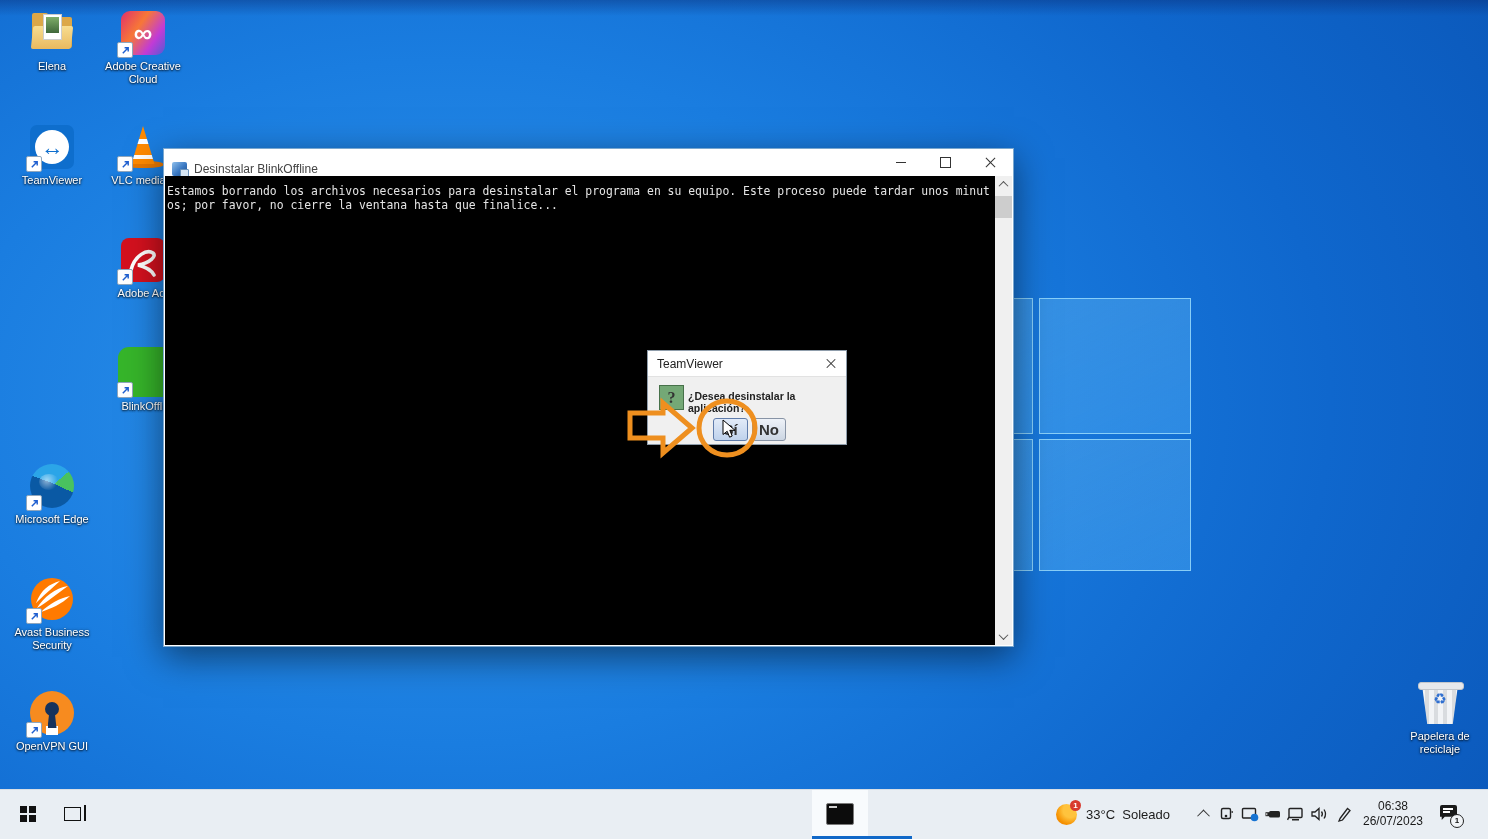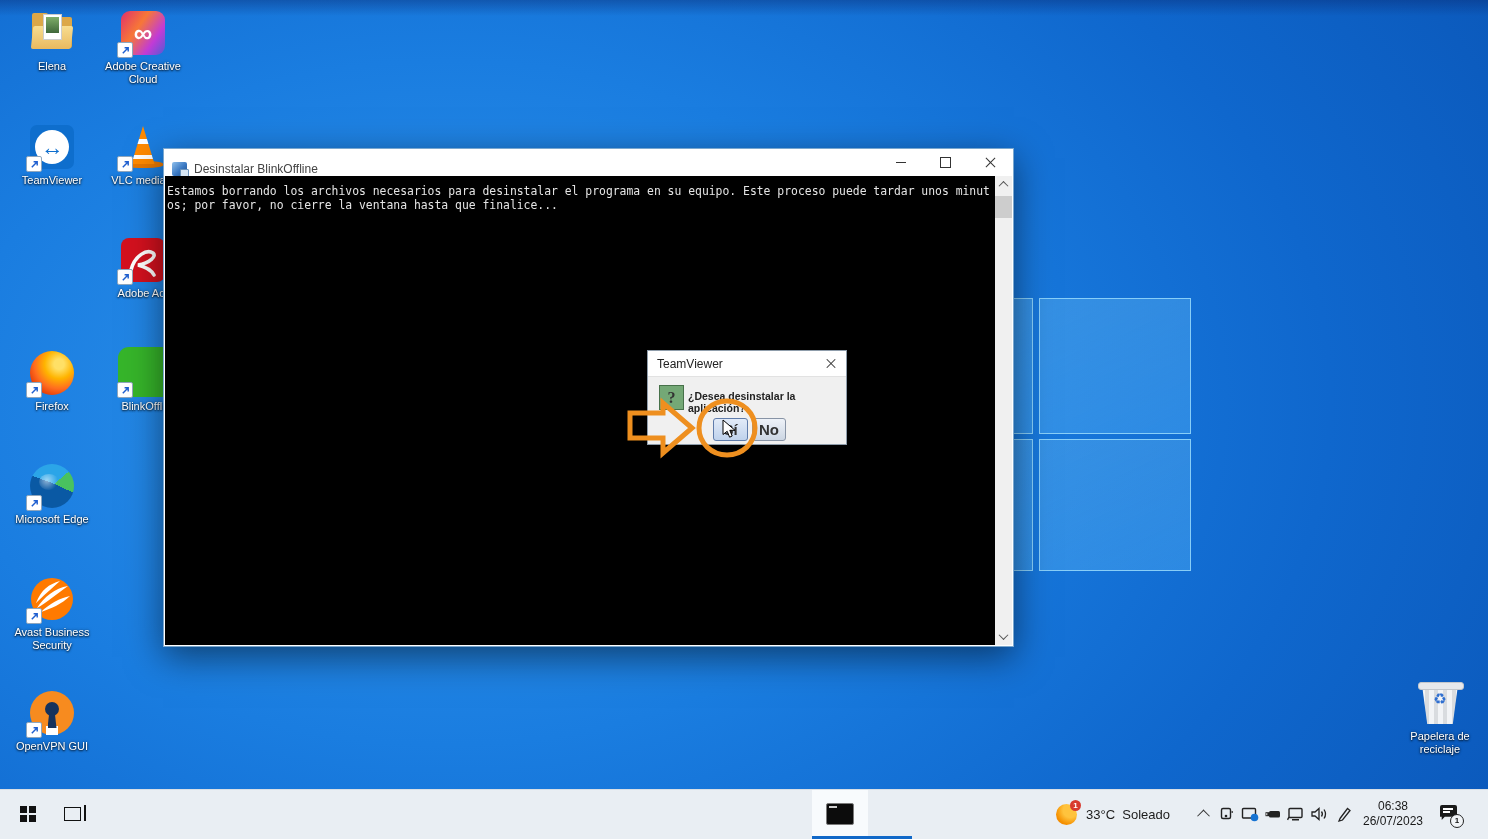--- a/index.html
+++ b/index.html
@@ -223,31 +223,20 @@
       </svg>
       <div class="sc">
         <svg width="9" height="9" viewBox="0 0 10 10">
             <path d="M2 8 L8 2 M4 2 H8 V6" stroke="#1f5fd0" stroke-width="1.6" fill="none"></path>
           </svg>
       </div>
     </div>
     <div class="lbl">Adobe Acr</div>
   </div>
 
-  <div class="dicon" style="left:7px;top:350px">
-    <div class="art">
-      <div class="ffx"></div>
-      <div class="sc">
-        <svg width="9" height="9" viewBox="0 0 10 10">
-            <path d="M2 8 L8 2 M4 2 H8 V6" stroke="#1f5fd0" stroke-width="1.6" fill="none"></path>
-          </svg>
-      </div>
-    </div>
-    <div class="lbl">Firefox</div>
-  </div>
 
   <div class="dicon" style="left:98px;top:350px">
     <div class="art">
       <div class="blk">
           <span>blink</span>
         </div>
       <div class="sc">
         <svg width="9" height="9" viewBox="0 0 10 10">
             <path d="M2 8 L8 2 M4 2 H8 V6" stroke="#1f5fd0" stroke-width="1.6" fill="none"></path>
           </svg>

